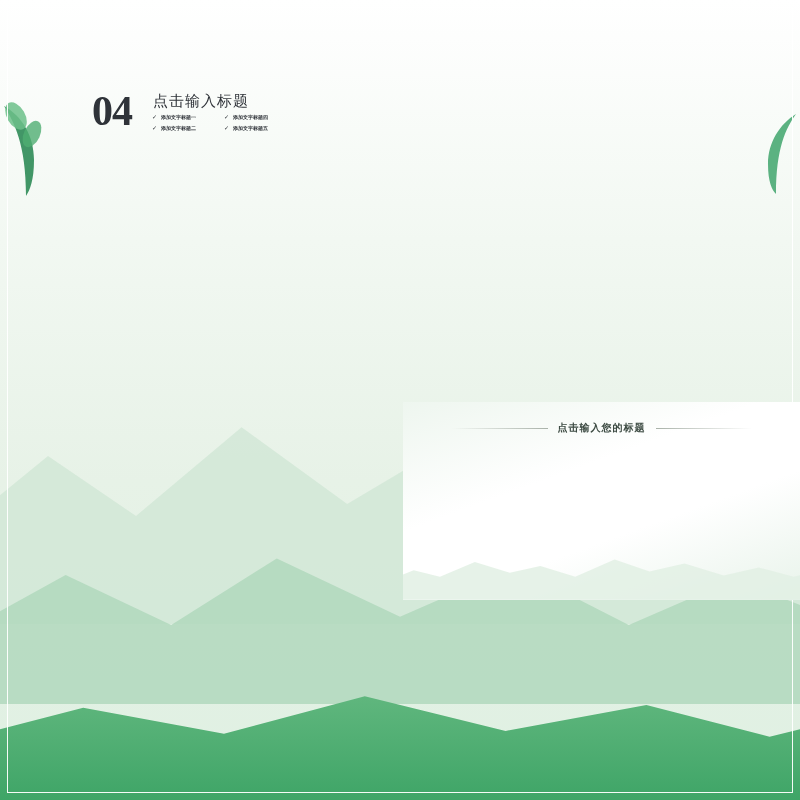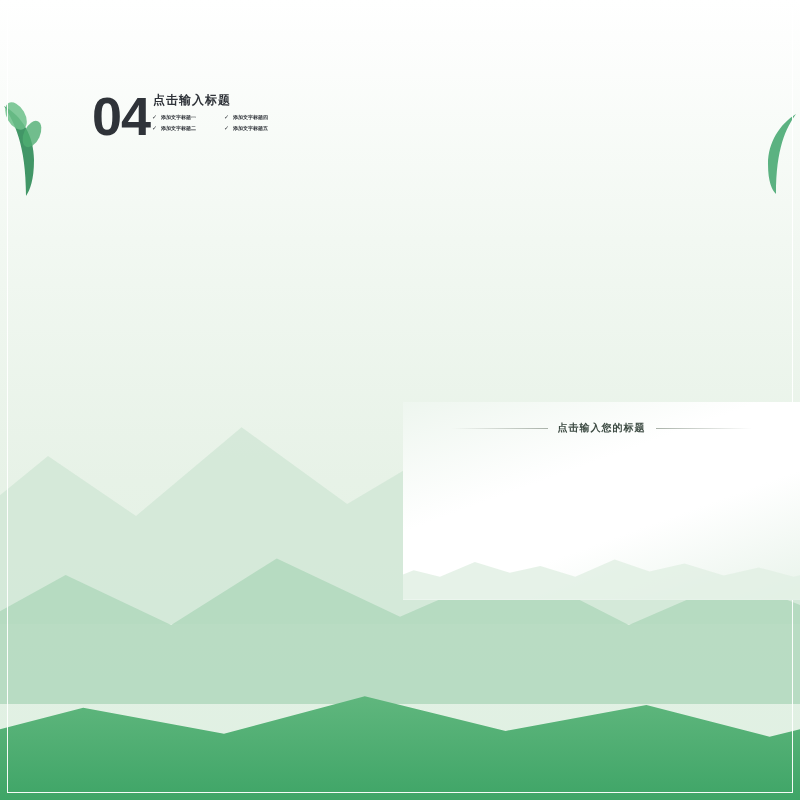--- a/index.html
+++ b/index.html
@@ -54,23 +54,23 @@
   
   .sec { position:absolute; inset:0; background:linear-gradient(180deg,#ffffff 0%,#f2f8f2 30%,#e7f2e7 60%,#dff0e2 100%); }
   .sec .band { position:absolute; left:-5%; width:110%; }
   .sec .h1 { bottom:22%; height:30%; background:#cfe5d4; opacity:.75;
       clip-path:polygon(0% 60%,10% 30%,20% 55%,32% 18%,44% 50%,55% 26%,68% 56%,80% 24%,92% 52%,100% 36%,100% 100%,0% 100%);}
   .sec .h2 { bottom:12%; height:26%; background:#aed7ba; opacity:.8;
       clip-path:polygon(0% 66%,12% 38%,24% 62%,36% 30%,50% 58%,63% 34%,76% 62%,88% 40%,100% 60%,100% 100%,0% 100%);}
   .sec .h3 { bottom:0; height:18%; background:linear-gradient(180deg,#6cbd86,#3fa567);
       clip-path:polygon(0% 58%,14% 36%,30% 54%,46% 28%,62% 52%,78% 34%,92% 56%,100% 44%,100% 100%,0% 100%);}
   .sec .frame { position:absolute; inset:7px; border:1px solid rgba(255,255,255,.95); pointer-events:none; }
-  .sec .num { position:absolute; font-family:Liberation Sans, sans-serif; font-weight:bold;
-      font-size:54px; color:#2f3339; line-height:.85; letter-spacing:-1px; }
-  .sec .big { position:absolute; font-size:12px; font-weight:bold; color:#2f3339; letter-spacing:1px; }
+  .sec .num { position:absolute; font-family:Liberation Serif, serif; font-weight:bold;
+      font-size:42px; color:#2f3339; line-height:.85; letter-spacing:-1px; }
+  .sec .big { position:absolute; font-size:15px; font-weight:normal; color:#2f3339; letter-spacing:1px; }
   .sec .cklist { position:absolute; display:grid; grid-template-columns:auto auto; gap:4px 28px; }
   .sec .ck { display:flex; align-items:center; gap:4px; font-size:5px; color:#2f3339; font-weight:bold; white-space:nowrap; }
   .sec .ck .tick { color:#2f3339; font-size:6px; }
   .leafdec { position:absolute; }
   .leafdec svg { display:block; }
 </style>
 </head>
 <body>
 
 <div class="deck">

